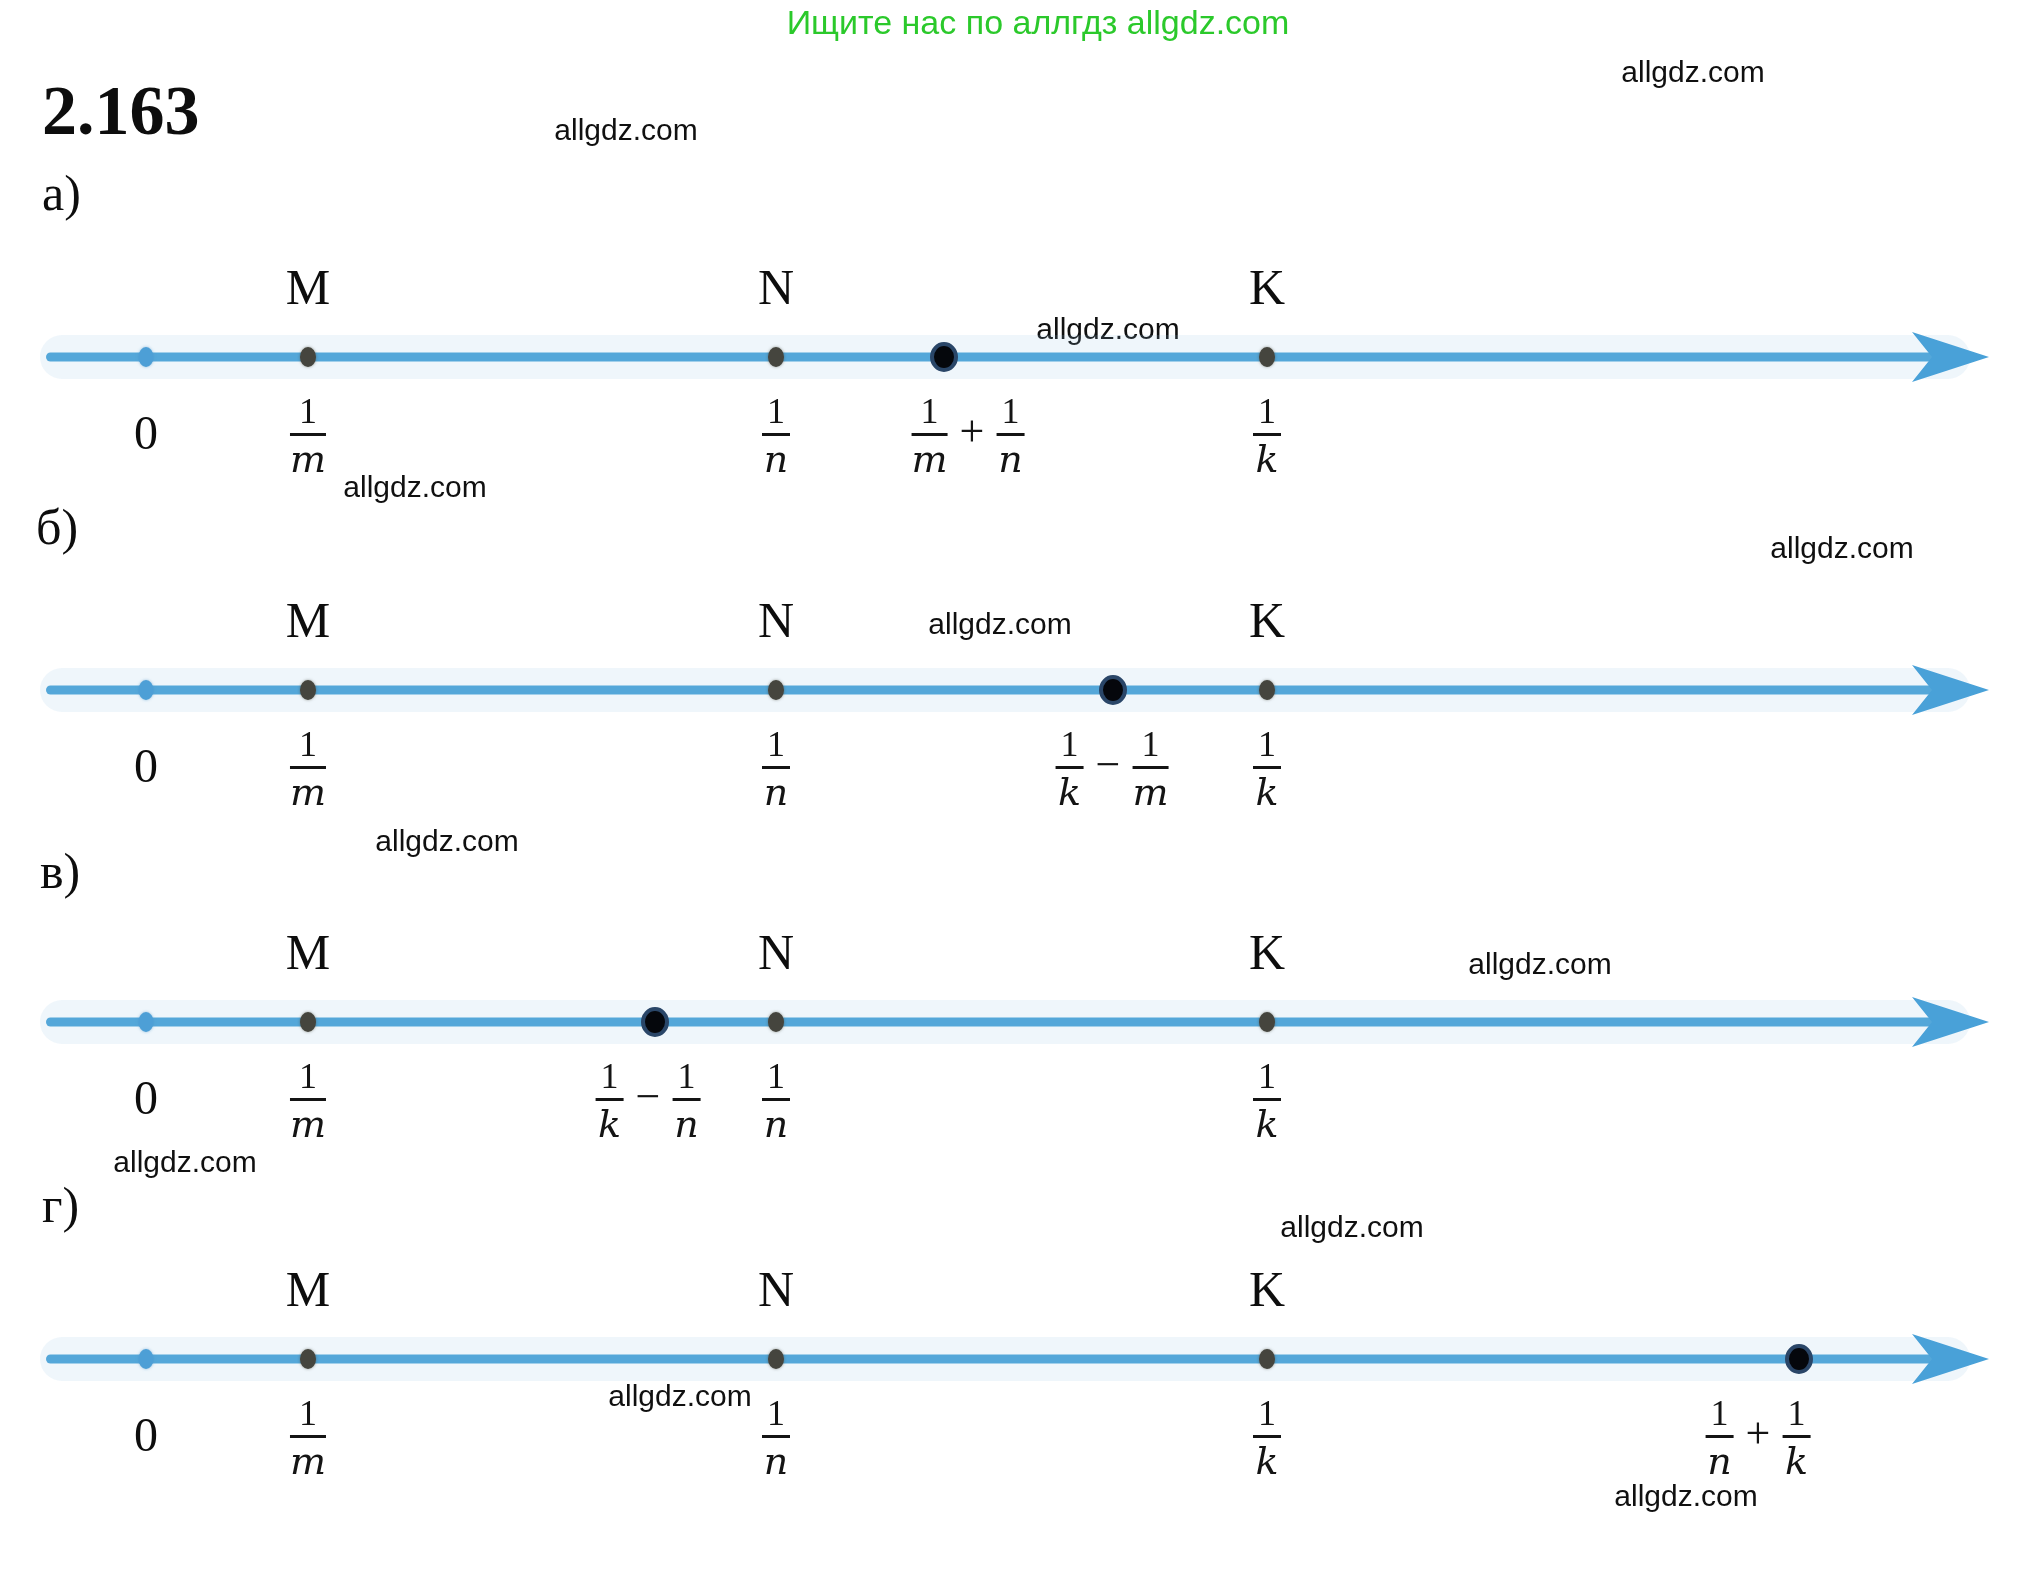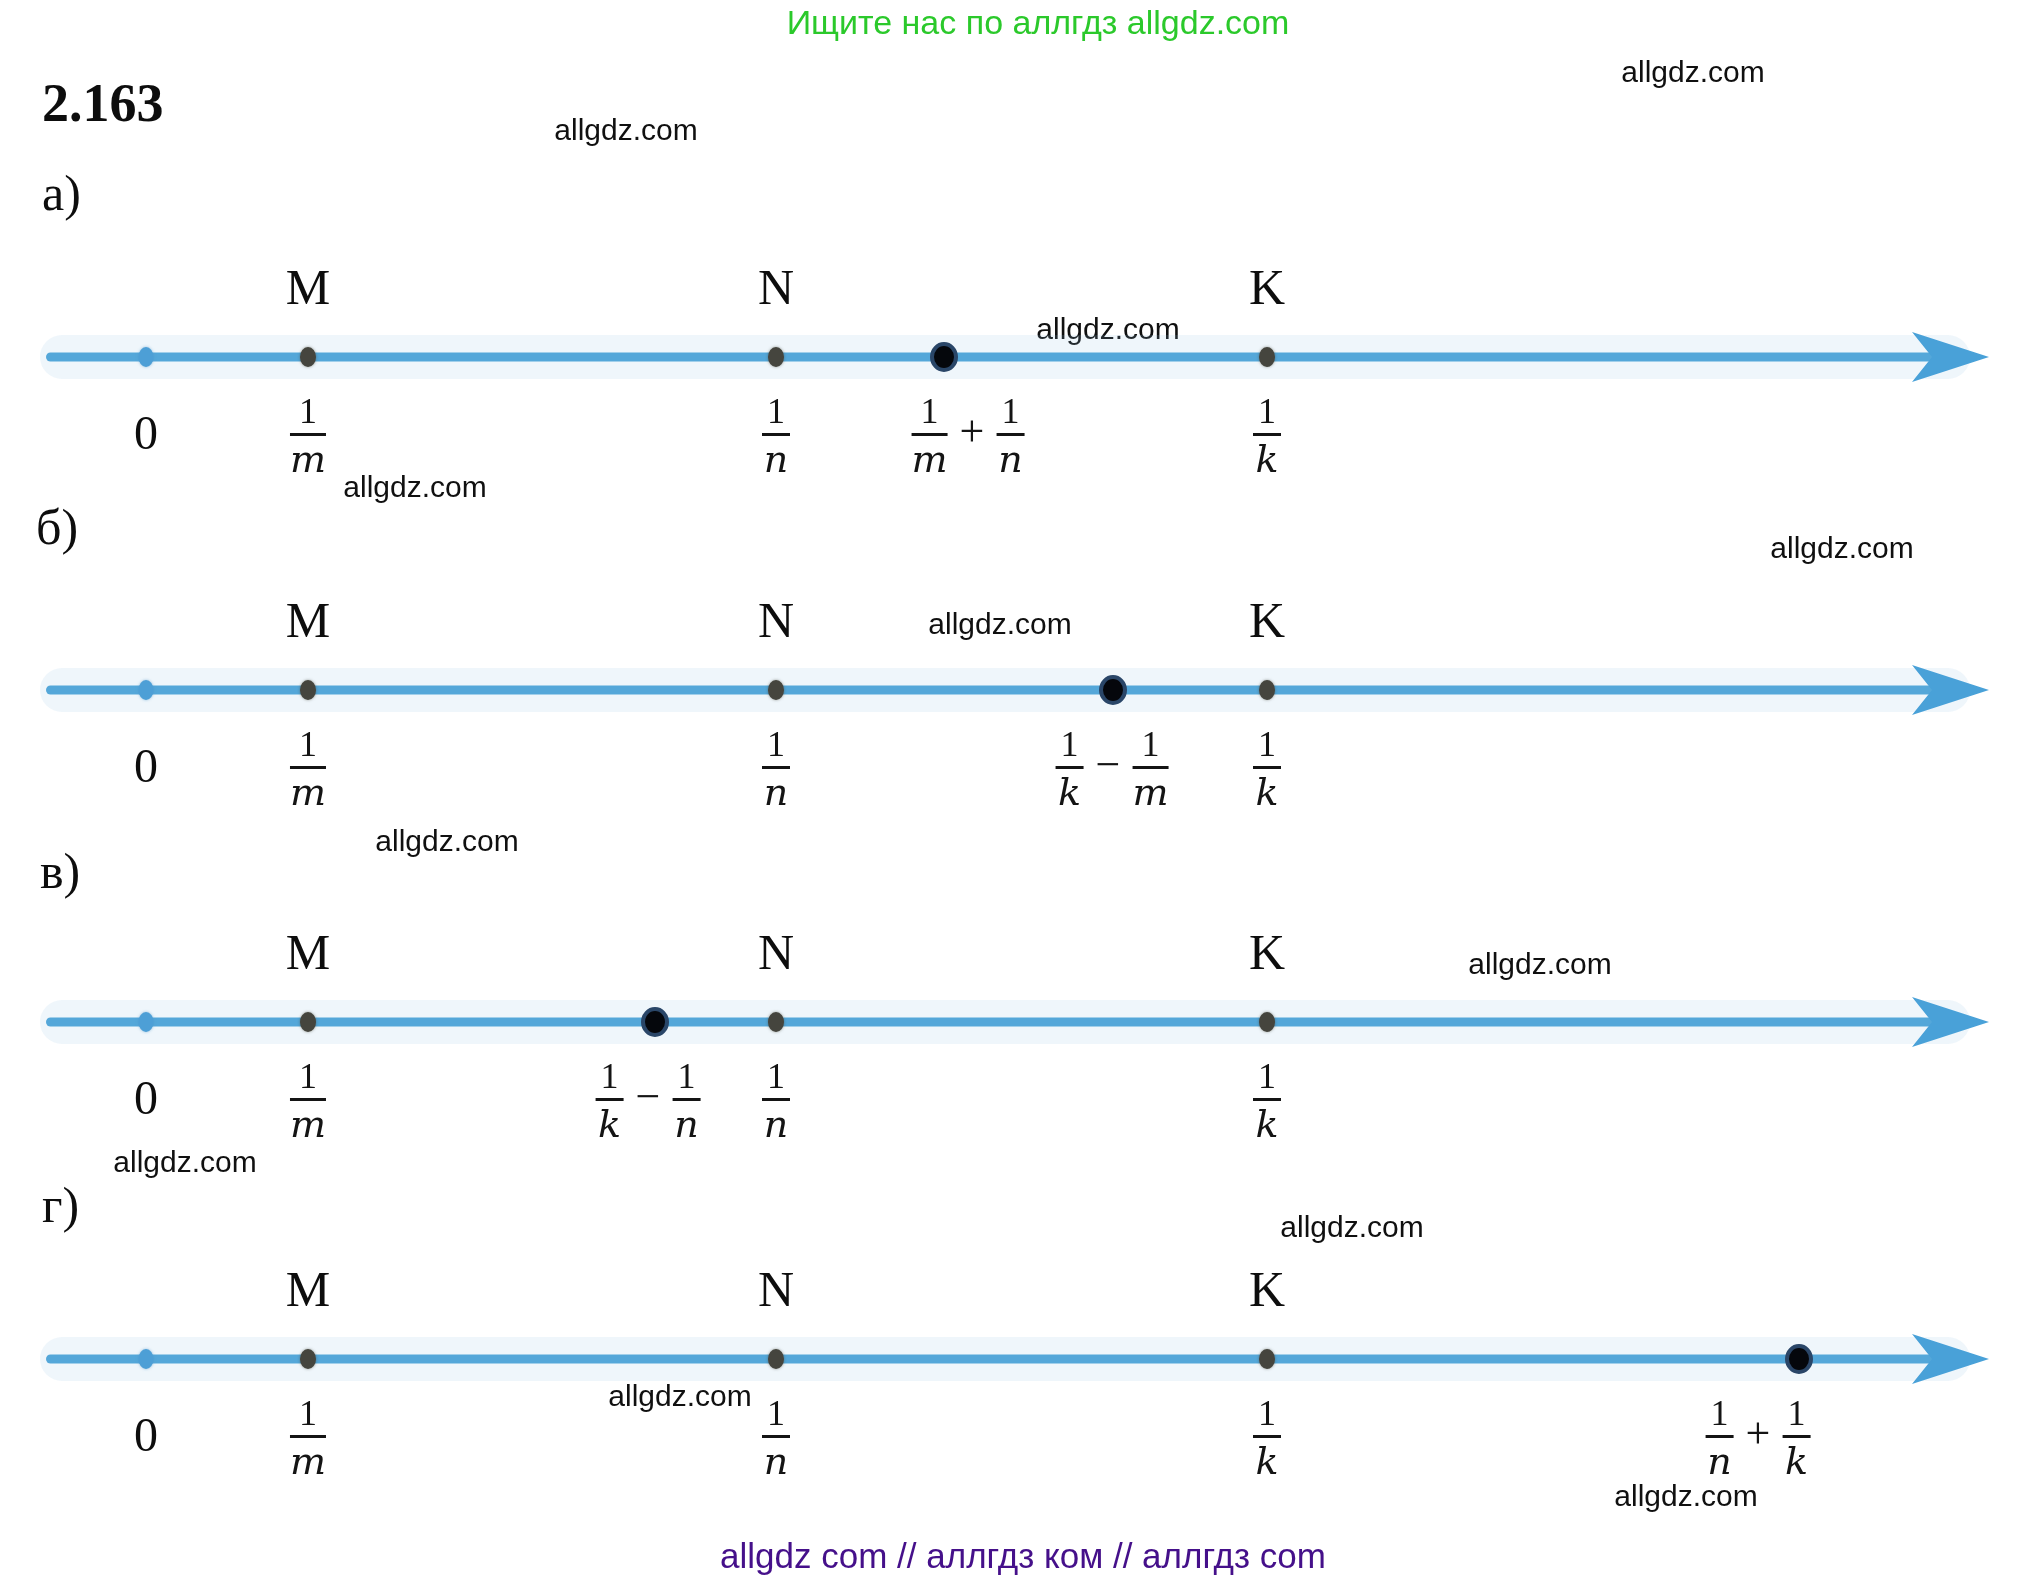--- a/index.html
+++ b/index.html
@@ -7,21 +7,21 @@
     position:relative;width:2038px;height:1586px;background:#ffffff;overflow:hidden;
     font-family:"Liberation Serif",serif;
   }
   .hdr{
     position:absolute;transform:translate(-50%,-50%);
     font-family:"Liberation Sans",sans-serif;font-size:34px;font-weight:500;
     color:#2bc92b;white-space:nowrap;
   }
   .problem-no{
     position:absolute;font-family:"Liberation Serif",serif;
-    font-size:54px;font-weight:bold;color:#0d0d0d;line-height:1;
+    font-size:70px;font-weight:bold;color:#0d0d0d;line-height:1;
   }
   .section-label{
     position:absolute;font-family:"Liberation Serif",serif;
     font-size:50px;color:#0d0d0d;line-height:1;
   }
   .wm{
     position:absolute;transform:translate(-50%,-50%);
     font-family:"Liberation Sans",sans-serif;font-size:30px;color:#101010;
     white-space:nowrap;
   }
@@ -277,15 +277,14 @@
       </span>
       <span class="op">+</span>
       <span class="frac">
         <span class="fnum">1</span>
         <span class="fbar"></span>
         <span class="fden">k</span>
       </span>
     </span>
   </div>
 
-  <div class="footer" style="left:1023px;top:1556px;">allgdz com  //  аллгдз ком  //  аллгдз com</div>
 
 </div>
 
 </body></html>

